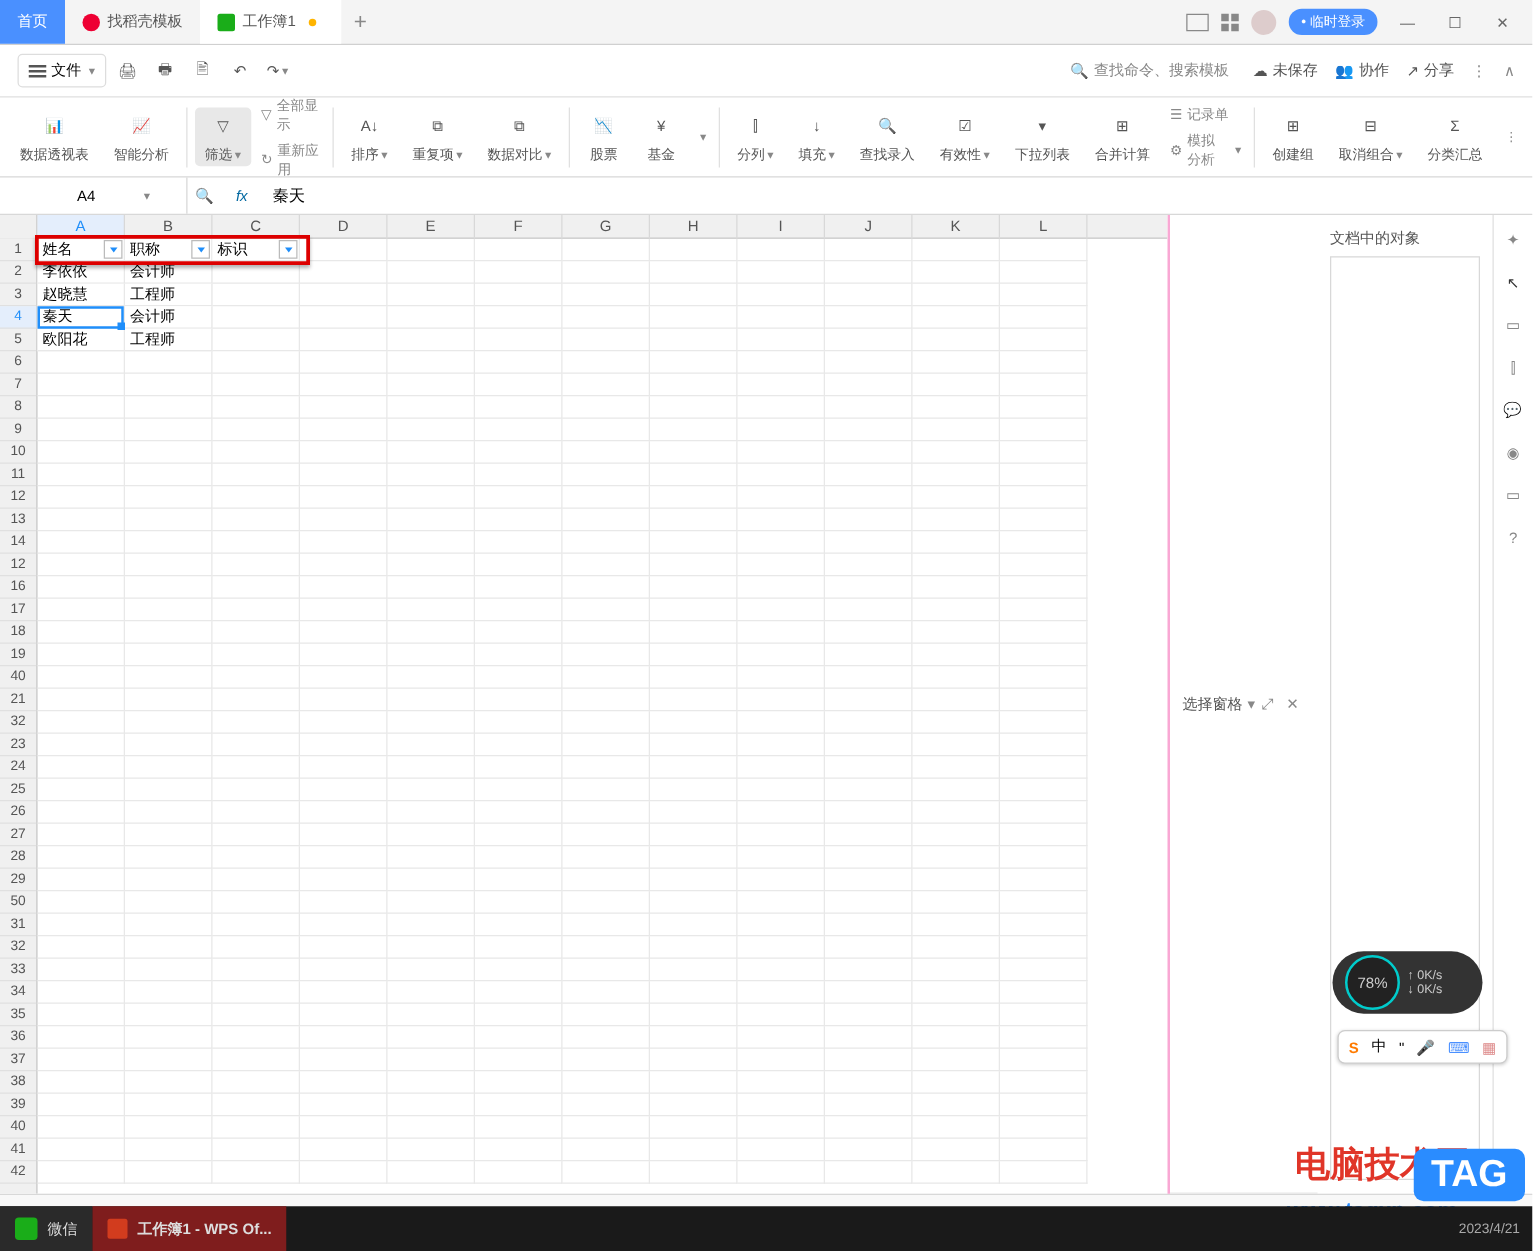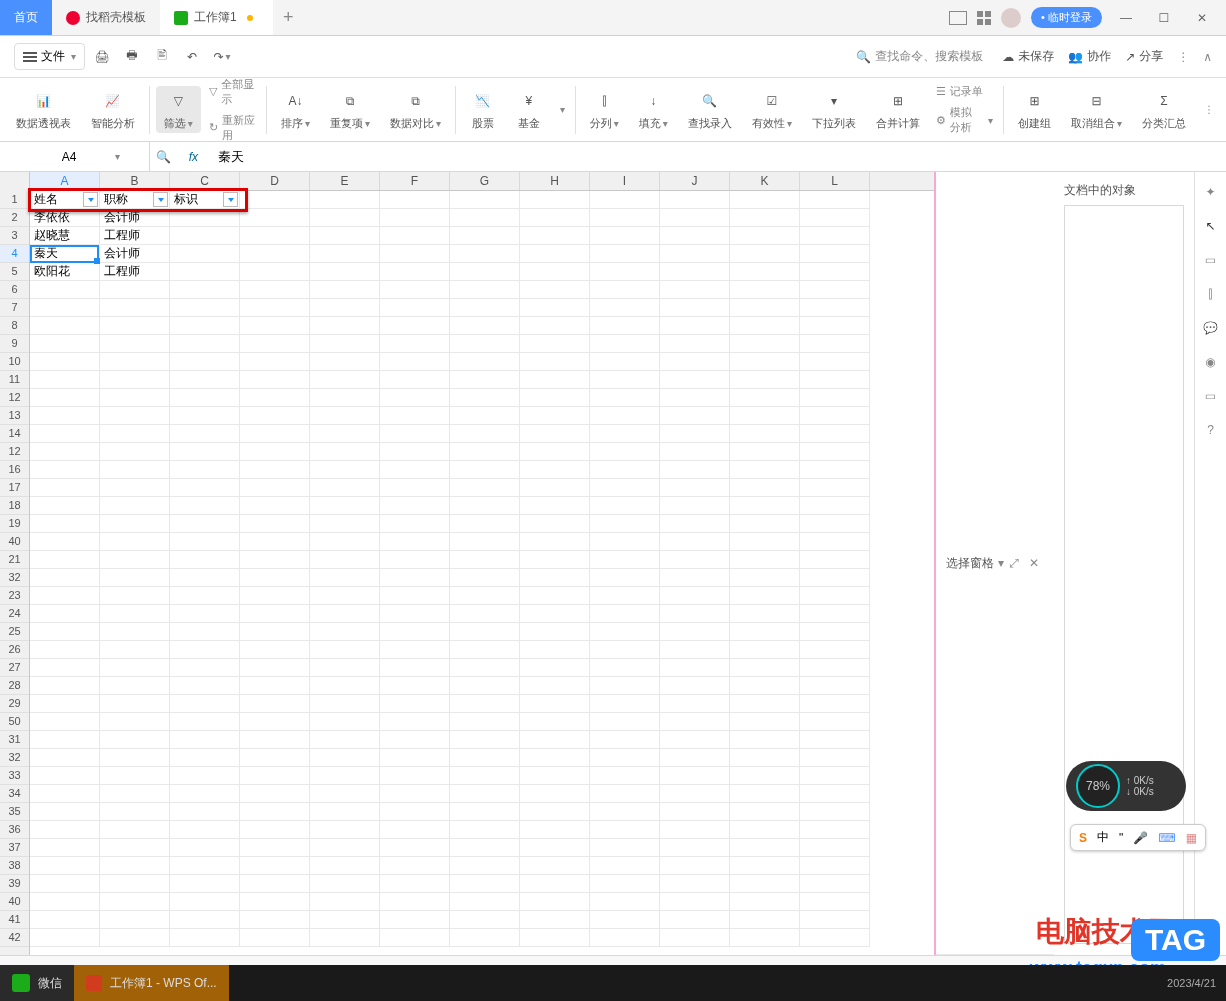--- a/index.html
+++ b/index.html
@@ -914,20 +914,20 @@
 </div>
 <div class="watermark">电脑技术网</div>
 <div class="watermark-url">www.tagxp.com</div>
 <div class="tag-badge">TAG</div>
 
 <div class="taskbar">
   <div class="tb-item wechat">
     <span class="wechat-icon"></span>
     <span>微信</span>
   </div>
-  <div class="tb-item" style="background:#a16207;">
+  <div class="tb-item" style="background:#7f1d1d;font-weight:bold;">
     <span class="wps-icon-red"></span>
     <span>工作簿1 - WPS Of...</span>
   </div>
   <div class="tb-right-tray">
     <span>2023/4/21</span>
   </div>
 </div>
 
 </body></html>

